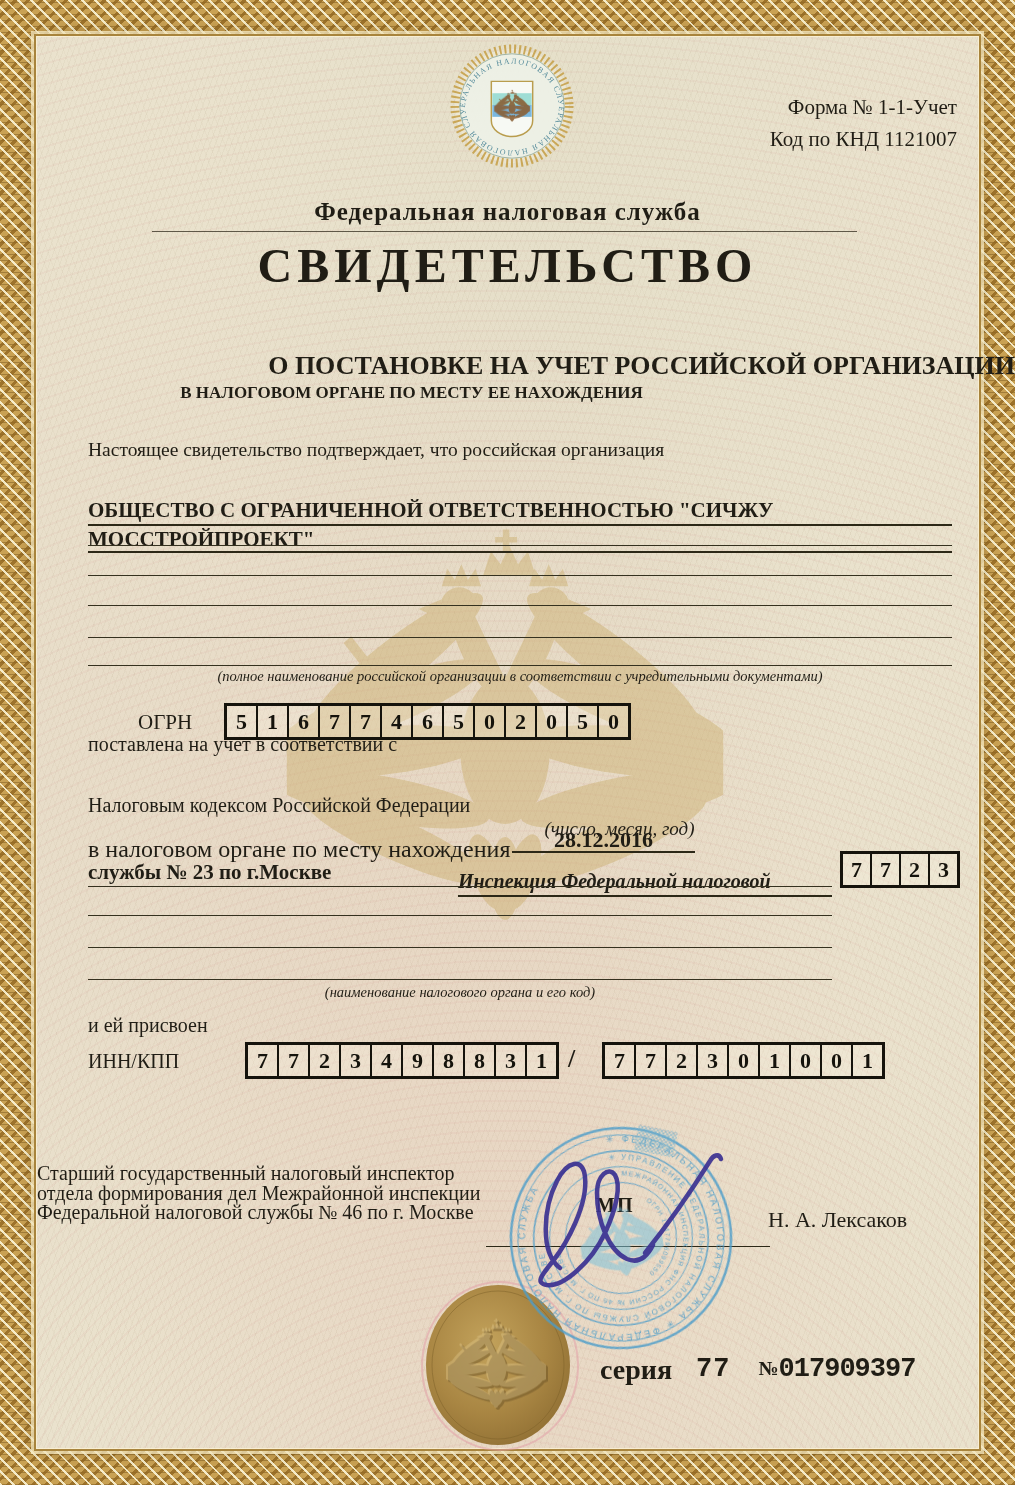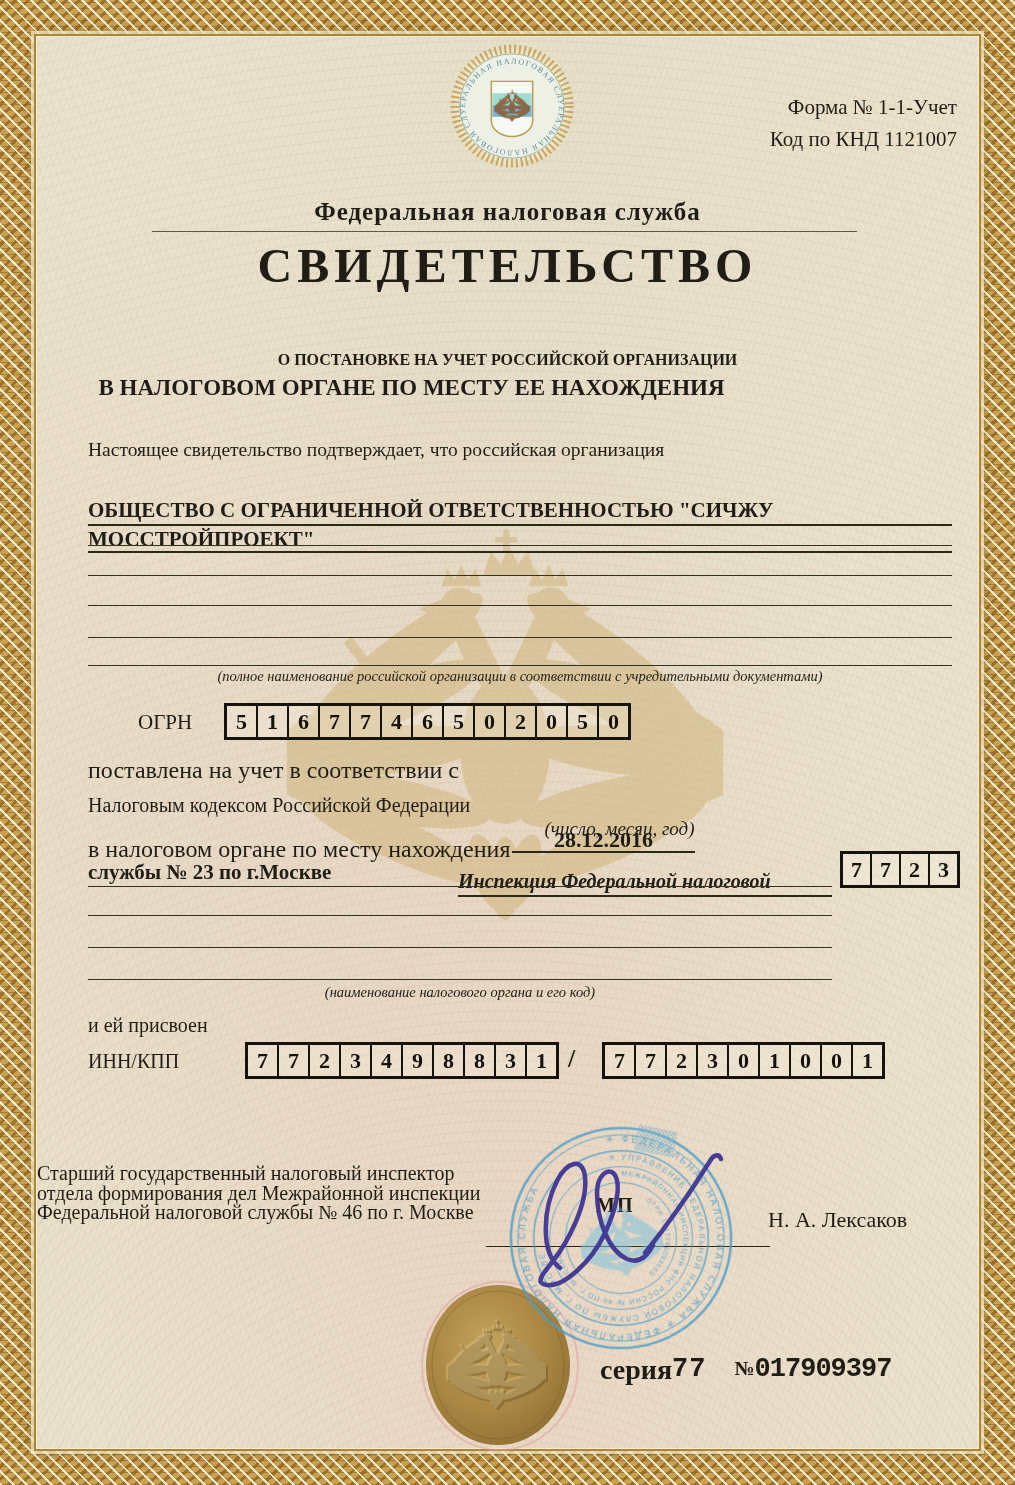--- a/index.html
+++ b/index.html
@@ -123,22 +123,22 @@
 
   <div class="abs txt" style="right:58px;top:92px;font-size:21px;line-height:1.5;text-align:right;">
     <div>Форма № 1-1-Учет</div>
     <div>Код по КНД 1121007</div>
   </div>
 
   <div class="abs txt bold center" style="left:0;top:198px;width:1015px;font-size:25px;letter-spacing:1px;">Федеральная налоговая служба</div>
   <div class="abs" style="left:152px;top:231px;width:705px;border-top:1px solid rgba(70,64,48,.85);"></div>
   <div class="abs txt bold center" style="left:0;top:238px;width:1015px;font-size:48px;letter-spacing:5px;">СВИДЕТЕЛЬСТВО</div>
 
-  <div class="abs txt bold center" style="left:0;top:351px;width:1015px;font-size:16px;">О ПОСТАНОВКЕ НА УЧЕТ РОССИЙСКОЙ ОРГАНИЗАЦИИ</div>
-  <div class="abs txt bold center" style="left:0;top:375px;width:823px;font-size:23px;">В НАЛОГОВОМ ОРГАНЕ  ПО МЕСТУ ЕЕ НАХОЖДЕНИЯ</div>
+  <div class="abs txt bold center" style="left:0;top:351px;width:1015px;font-size:26px;text-align:right;">О ПОСТАНОВКЕ НА УЧЕТ РОССИЙСКОЙ ОРГАНИЗАЦИИ</div>
+  <div class="abs txt bold center" style="left:0;top:383px;width:823px;font-size:17px;">В НАЛОГОВОМ ОРГАНЕ  ПО МЕСТУ ЕЕ НАХОЖДЕНИЯ</div>
 
   <div class="abs txt" style="left:88px;top:439px;font-size:19.5px;">Настоящее свидетельство подтверждает, что российская организация</div>
 
   <div class="abs txt bold uline nowrap" style="left:88px;top:461px;width:864px;font-size:21px;height:26px;">ОБЩЕСТВО С ОГРАНИЧЕННОЙ ОТВЕТСТВЕННОСТЬЮ "СИЧЖУ</div>
   <div class="abs txt bold uline nowrap" style="left:88px;top:490px;width:864px;font-size:21px;height:24px;">МОССТРОЙПРОЕКТ"</div>
 
   <div class="abs rule" style="left:88px;top:545px;width:864px;"></div>
   <div class="abs rule" style="left:88px;top:575px;width:864px;"></div>
   <div class="abs rule" style="left:88px;top:605px;width:864px;"></div>
   <div class="abs rule" style="left:88px;top:637px;width:864px;"></div>
@@ -156,21 +156,21 @@
       <span class="digit-cell">4</span>
       <span class="digit-cell">6</span>
       <span class="digit-cell">5</span>
       <span class="digit-cell">0</span>
       <span class="digit-cell">2</span>
       <span class="digit-cell">0</span>
       <span class="digit-cell">5</span>
       <span class="digit-cell">0</span>
     </div>
 
-  <div class="abs txt" style="left:88px;top:757px;font-size:24px;">поставлена на учет в соответствии с</div>
+  <div class="abs txt" style="left:88px;top:733px;font-size:20px;">поставлена на учет в соответствии с</div>
   <div class="abs txt" style="left:88px;top:794px;font-size:20px;">Налоговым кодексом Российской Федерации</div>
 
   <div class="abs txt bold center uline" style="left:512px;top:790px;width:183px;font-size:22px;height:24px;">28.12.2016</div>
   <div class="abs txt italic center" style="left:528px;top:818px;width:183px;font-size:19px;">(число, месяц, год)</div>
 
   <div class="abs txt" style="left:88px;top:836px;font-size:24px;">в налоговом органе по месту нахождения</div>
   <div class="abs txt bold uline nowrap" style="left:458px;top:833px;width:374px;font-size:20px;height:25px;font-style:italic;">Инспекция Федеральной налоговой</div>
   <div class="abs txt bold uline-thin nowrap" style="left:88px;top:860px;width:744px;font-size:21px;height:26px;">службы № 23 по г.Москве</div>
 
   <div class="abs digit-row small" style="left:840px;top:851px;">
@@ -285,17 +285,17 @@
       </g>
     </svg>
   </div>
 
   <svg class="abs" style="left:505px;top:1133px;" width="290" height="160" viewBox="0 0 290 160">
     <path d="M55,135 C35,120 38,75 52,48 C62,28 78,24 80,44 C83,72 62,110 48,128 C36,143 30,150 42,152 C58,154 86,130 100,100 C112,74 116,52 110,42 C104,33 92,42 92,60 C92,88 104,118 122,126 C134,131 142,124 148,112 M140,120 C160,95 185,60 205,28 M205,28 C208,22 214,20 216,26" fill="none" stroke="#3b3191" stroke-width="4.5" stroke-linecap="round" opacity=".92"></path>
   </svg>
 
   <div class="abs series-row" style="left:600px;top:1354px;">
     <span class="txt bold" style="font-size:28px;">серия</span>
-    <span class="txt bold mono" style="font-size:27px;letter-spacing:1px;">77</span>
+    <span class="txt bold mono" style="font-size:27px;margin-left:24px;letter-spacing:1px;">77</span>
     <span class="txt bold" style="font-size:20px;margin-left:28px;margin-top:3px;">№</span>
     <span class="txt bold mono" style="font-size:27px;letter-spacing:-1px;">017909397</span>
   </div>
 </div>
 
 </body></html>

